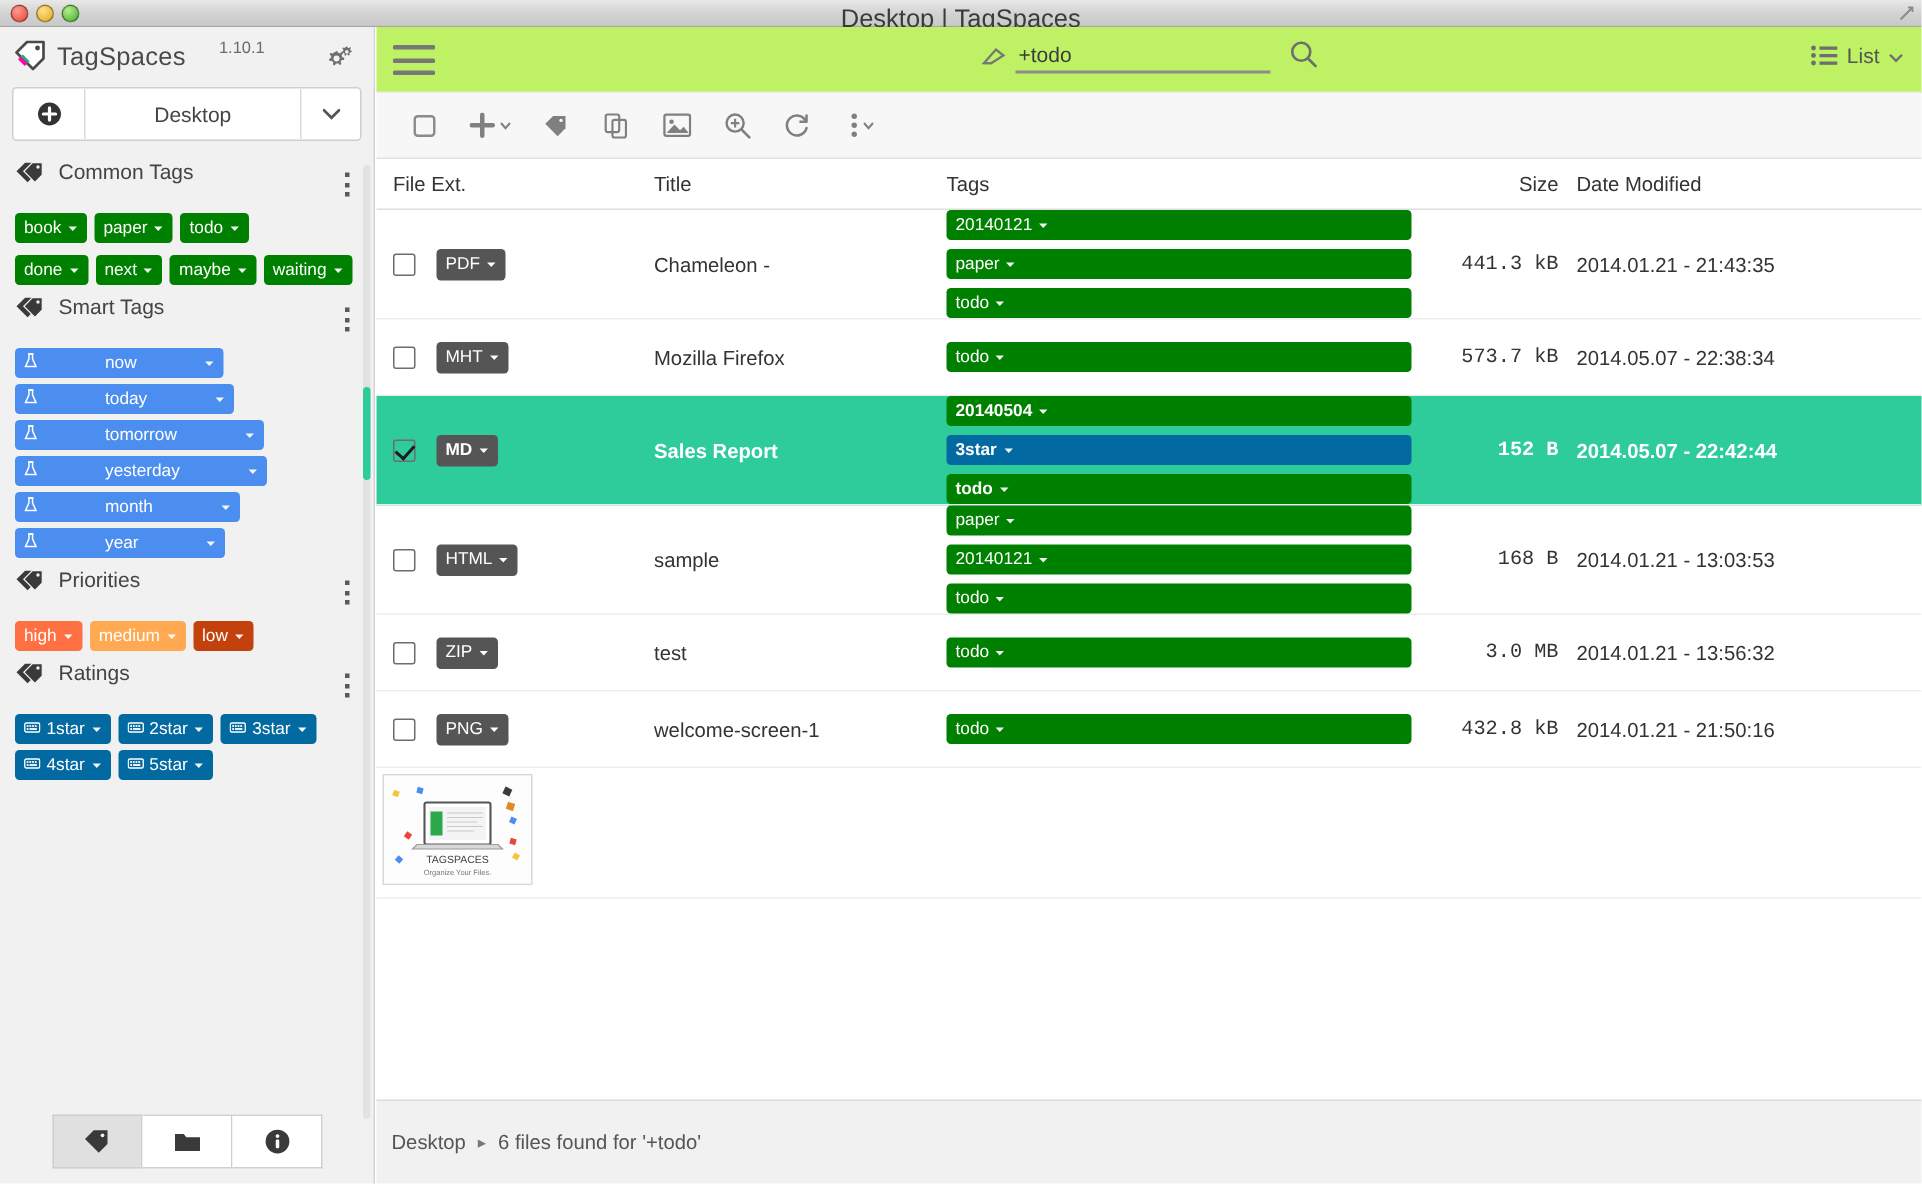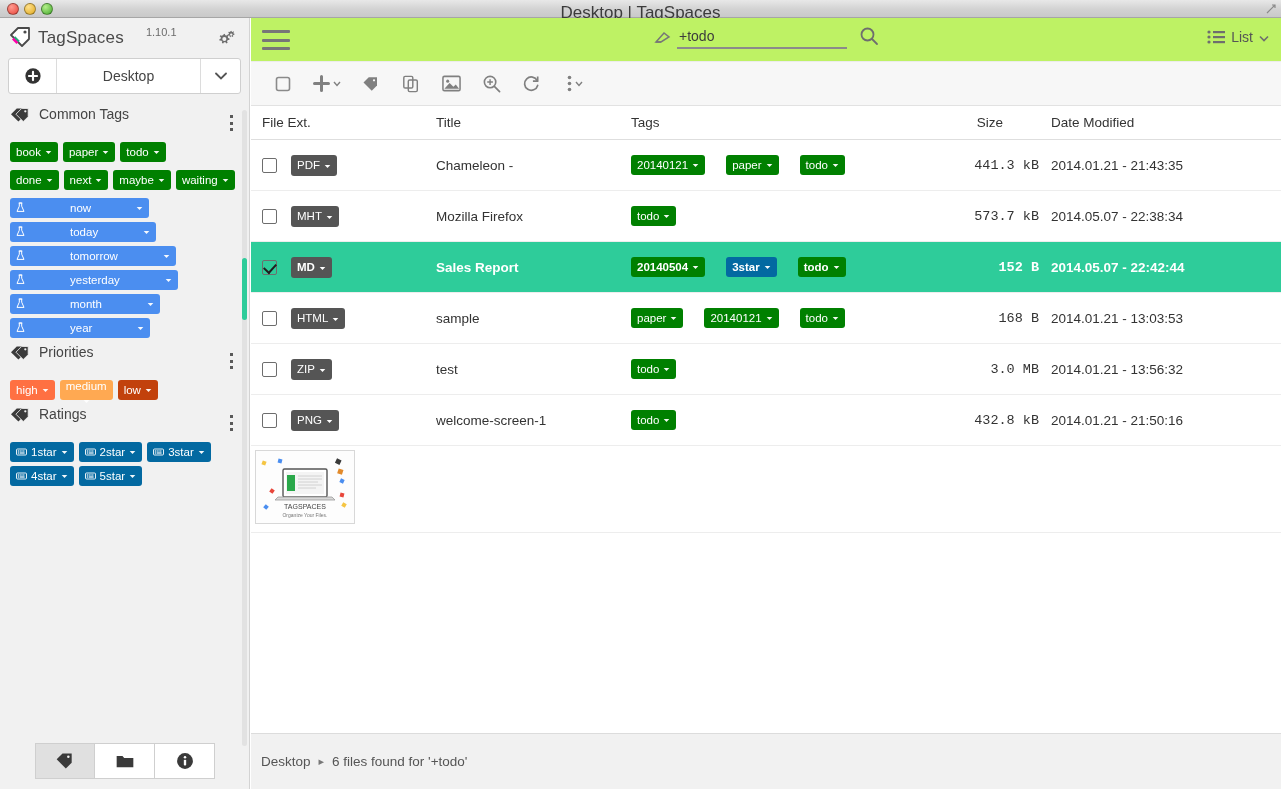--- a/index.html
+++ b/index.html
@@ -87,21 +87,21 @@
   .tag{
     display:inline-flex; align-items:center; gap:4px;
     height:20px; padding:0 6px; border-radius:3px;
     font-size:11.5px; color:#fff; cursor:pointer; white-space:nowrap;
     font-family:"Liberation Sans", sans-serif;
   }
   .tag .cv{ font-size:9px; opacity:.95; }
   .tag.green{ background:#008000; }
   .tag.blue{ background:#4b8ef0;gap:45px; }
   .tag.orangered{ background:#ff7042; }
-  .tag.orange{ background:#ffa952;flex-direction:column; }
+  .tag.orange{ background:#ffa952; }
   .tag.lightgreen{ background:#c2410c;text-align:center; }
   .tag.yellow{ background:#0369a1; }
 
   .sb-scroll{
     position:absolute; right:2px; top:240px; width:5px; height:62px;
     background:#2ecc9a; border-radius:3px;
   }
   .sb-track{
     position:absolute; right:2px; top:92px; width:5px; height:636px;
     background:#e2e2e2; border-radius:3px;
@@ -159,21 +159,21 @@
   .tbtn.wide{ width:44px; gap:3px; }
 
   
   .tbl-head{
     display:flex; align-items:center; height:34px;
     border-bottom:1px solid #dedede; font-size:13.5px; color:#333;
   }
   .c-ext{ width:185px; padding-left:11px; }
   .c-title{ width:195px; }
   .c-tags{ width:310px; }
-  .c-size{ width:110px; text-align:center; padding-right:12px; }
+  .c-size{ width:110px; text-align:right; padding-right:12px; }
   .c-date{ width:210px; }
 
   .row{
     display:flex; align-items:center; min-height:51px;
     border-bottom:1px solid #ededed; font-size:13.5px; color:#333;
     position:relative;
   }
   .row.selected{ background:#2ecc9a; color:#fff; font-weight:bold; }
   .row.selected .size, .row.selected .date, .row.selected .title{ color:#fff; }
 
@@ -185,21 +185,21 @@
     content:""; position:absolute; left:3px; top:0px; width:6px; height:10px;
     border:solid #1d1d1d; border-width:0 2px 2px 0; transform:rotate(42deg);
   }
   .extbadge{
     display:inline-flex; align-items:center; gap:4px;
     height:21px; padding:0 6px; border-radius:3px; background:#555;
     color:#fff; font-size:11.5px; cursor:pointer; white-space:nowrap;
   }
   .cellA{ width:185px; display:flex; align-items:center; gap:14px; padding-left:11px; }
   .title{ width:195px; }
-  .tagcell{ width:310px; display:flex; gap:21px; flex-wrap:wrap; }
+  .tagcell{ width:310px; display:flex; gap:6px; flex-wrap:wrap;flex-direction:column; }
   .size{ width:110px; text-align:right; padding-right:12px;font-family:Liberation Mono, monospace; }
   .date{ width:210px; }
 
   .thumbrow{
     border-bottom:1px solid #ededed; padding:4px 0 8px 2px; background:#fff;
   }
   .thumb{
     width:100px; height:74px; border:1px solid #d8d8d8; background:#fdfdfd;
     margin-left:2px; display:block; cursor:pointer;
   }
@@ -321,20 +321,33 @@
           <span>maybe</span>
           <span class="cv"><svg width="7" height="5" viewBox="0 0 7 5">
               <path d="M.7 1 L3.5 4 L6.3 1" fill="#ffffff"></path>
             </svg></span>
         </span>
         <span class="tag green">
           <span>waiting</span>
           <span class="cv"><svg width="7" height="5" viewBox="0 0 7 5">
               <path d="M.7 1 L3.5 4 L6.3 1" fill="#ffffff"></path>
             </svg></span>
+        </span>
+      </div>
+      <div class="grp-head">
+        <span class="tagicon"><svg width="20" height="18" viewBox="0 0 24 22">
+            <path d="M1 10 L8 3 L16 3 L16 13 L10 19 Z" fill="#3a3a3a"></path>
+            <path d="M7 10 L14 3 L22 3 L22 13 L16 19 Z" fill="#3a3a3a" stroke="#f1f1f1" stroke-width="1"></path>
+            <circle cx="18.5" cy="6.5" r="1.4" fill="#f1f1f1"></circle>
+          </svg></span>
+        <span class="grp-title">Smart Tags</span>
+        <span class="grp-dots">
+          <i></i>
+          <i></i>
+          <i></i>
         </span>
       </div>
       <div class="tag-row">
         <span class="tag blue">
           <span><svg width="9" height="11" viewBox="0 0 9 11">
               <path d="M3.3 1 h2.4 v3.2 l2.3 5.2 h-7 l2.3 -5.2 z" fill="none" stroke="#fff" stroke-width="1"></path>
               <path d="M2.7 1 h3.6" stroke="#fff" stroke-width="1"></path>
             </svg></span>
           <span>now</span>
           <span class="cv"><svg width="7" height="5" viewBox="0 0 7 5">

